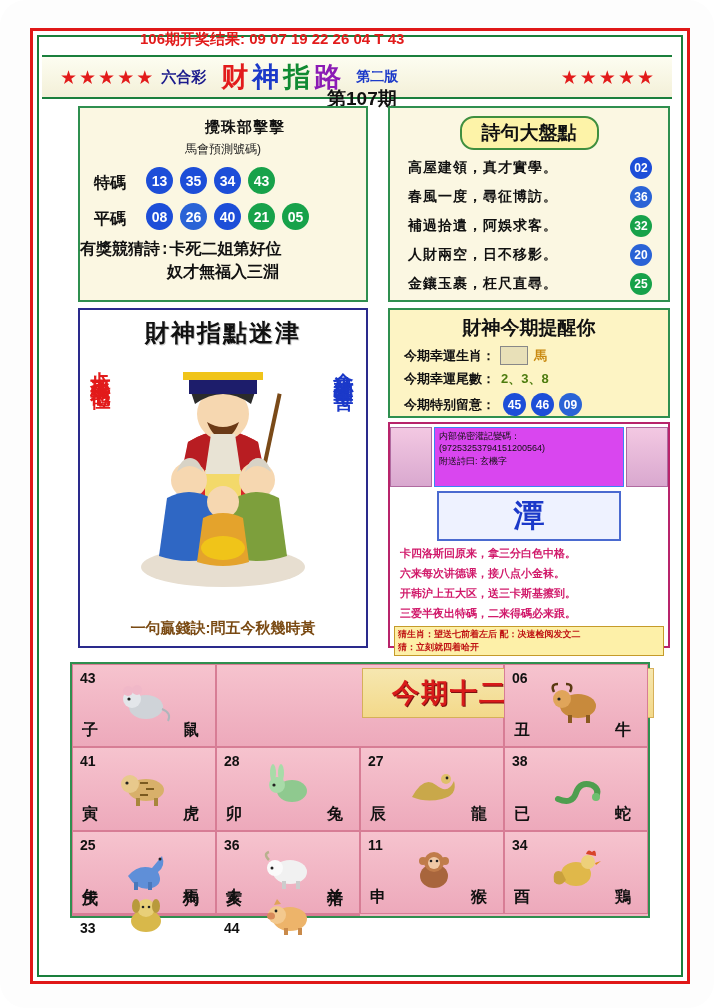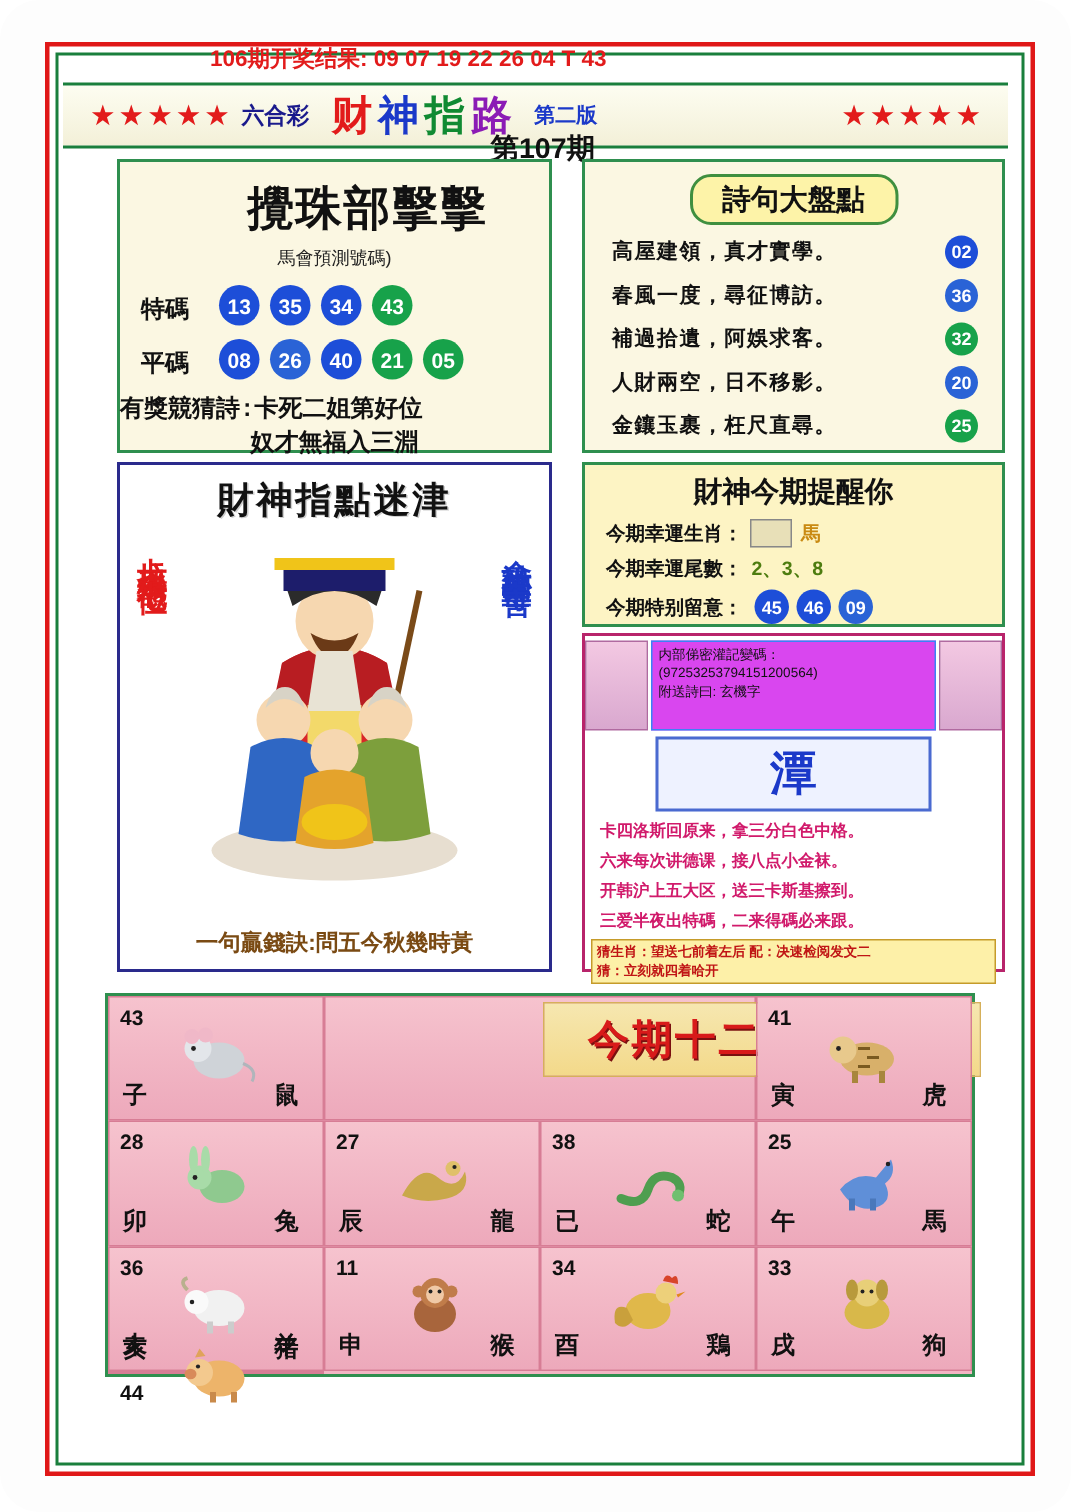--- a/index.html
+++ b/index.html
@@ -62,21 +62,21 @@
     position:absolute;left:327px;top:86px;
     font-size:19px;font-weight:bold;color:#111;
   }
   
   .panel{position:absolute;box-sizing:border-box;}
   .p-jiangzhu{
     left:78px;top:106px;width:290px;height:196px;
     background:#fbf7e2;border:2px solid #2f8f4f;
   }
   .jz-title{
-    text-align:center;font-size:31px;font-weight:bold;color:#111;
+    text-align:center;font-size:15px;font-weight:bold;color:#111;
     margin-top:10px;letter-spacing:1px;margin-left:44px;
   }
   .jz-sub{
     text-align:center;font-size:12px;color:#222;margin-top:4px;
   }
   .row-line{display:flex;align-items:flex-end;margin-top:9px;padding-left:14px;}
   .row-label{font-size:16px;font-weight:bold;color:#111;width:52px;}
   .ball{
     width:27px;height:27px;border-radius:50%;
     display:flex;align-items:center;justify-content:center;
@@ -400,20 +400,34 @@
         <span class="zbranch">子</span>
         <span class="zname">鼠</span>
       </div>
 
       <div class="zcell" style="grid-column:2 / span 2;position:relative;">
         <div class="banner">
           <span class="banner-text">今期十二生肖旺碼</span>
         </div>
       </div>
 
+      <div class="zcell">
+        <span class="znum">06</span>
+        <svg class="zanimal" viewBox="0 0 56 46">
+          <ellipse cx="30" cy="27" rx="18" ry="12" fill="#c88a3c"></ellipse>
+          <circle cx="14" cy="20" r="9" fill="#e0a55a"></circle>
+          <path d="M6 13 q-4 -8 4 -8" stroke="#5a3a12" fill="none" stroke-width="2.5"></path>
+          <path d="M22 13 q4 -8 -4 -8" stroke="#5a3a12" fill="none" stroke-width="2.5"></path>
+          <circle cx="11" cy="20" r="1.6" fill="#222"></circle>
+          <rect x="20" y="36" width="4" height="8" fill="#8a5a20"></rect>
+          <rect x="38" y="36" width="4" height="8" fill="#8a5a20"></rect>
+        </svg>
+        <span class="zbranch">丑</span>
+        <span class="zname">牛</span>
+      </div>
 
       <div class="zcell">
         <span class="znum">41</span>
         <svg class="zanimal" viewBox="0 0 56 46">
           <ellipse cx="30" cy="27" rx="18" ry="11" fill="#d8b06a"></ellipse>
           <circle cx="14" cy="21" r="9" fill="#e8c98c"></circle>
           <path d="M24 20 l8 0 M30 26 l8 0 M24 32 l8 0" stroke="#7a5a20" stroke-width="2"></path>
           <circle cx="11" cy="20" r="1.6" fill="#222"></circle>
           <rect x="20" y="35" width="4" height="8" fill="#a8863c"></rect>
           <rect x="38" y="35" width="4" height="8" fill="#a8863c"></rect>

